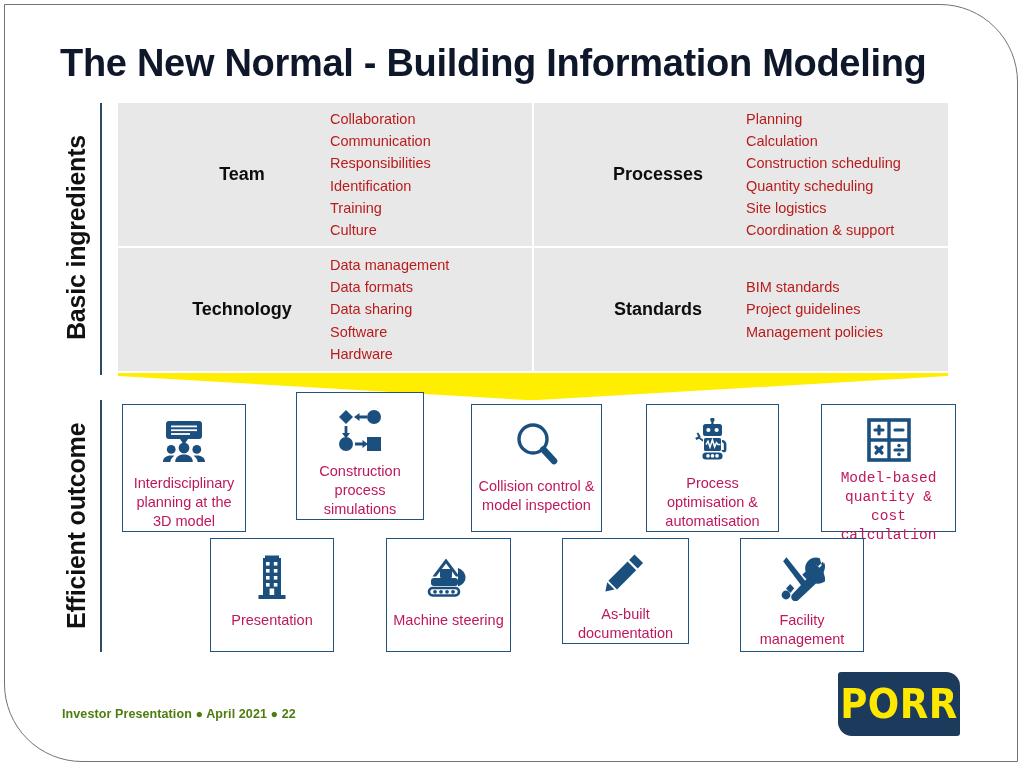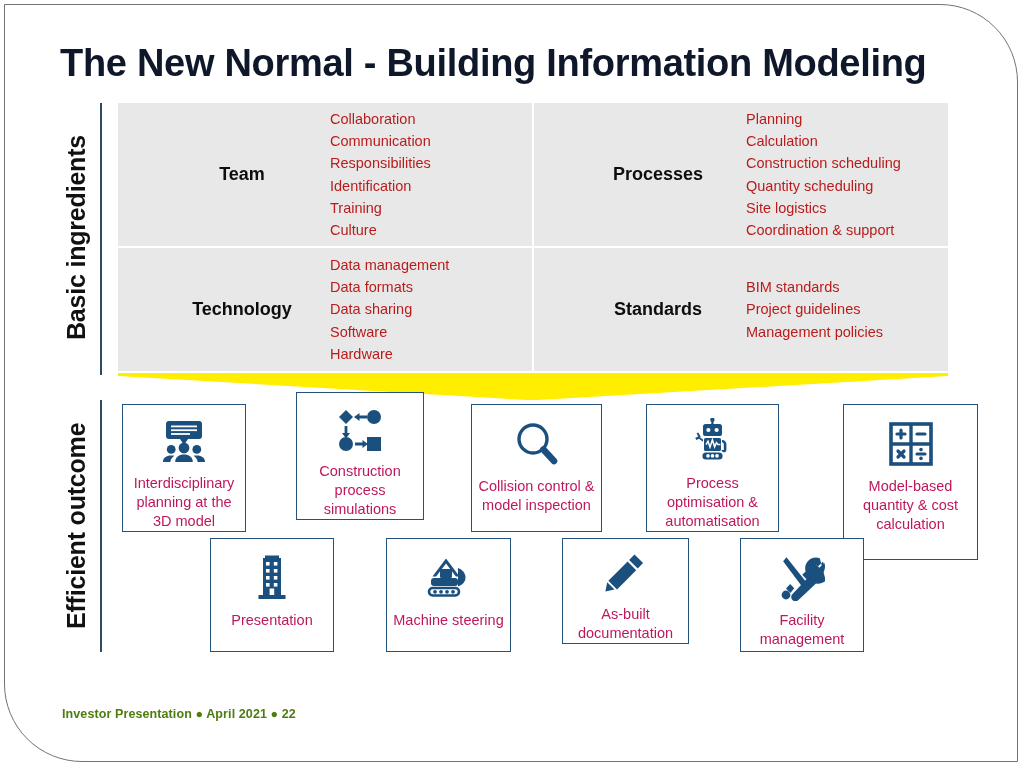--- a/index.html
+++ b/index.html
@@ -136,21 +136,21 @@
     line-height: 1.32;
     color: #be185d;
     text-align: center;
     padding: 0 5px;
   }
   
   #ob0 { left: 122px; top: 404px; width: 124px; height: 128px; }
   #ob1 { left: 296px; top: 392px; width: 128px; height: 128px; }
   #ob2 { left: 471px; top: 404px; width: 131px; height: 128px; }
   #ob3 { left: 646px; top: 404px; width: 133px; height: 128px; }
-  #ob4 { left: 843px; top: 404px; width: 135px; height: 156px; }
+  #ob4 { left: 821px; top: 404px; width: 135px; height: 128px; font-family: Liberation Mono, monospace; }
   
   #ob5 { left: 210px; top: 538px; width: 124px; height: 114px; }
   #ob6 { left: 386px; top: 538px; width: 125px; height: 114px; }
   #ob7 { left: 562px; top: 538px; width: 127px; height: 106px; }
   #ob8 { left: 740px; top: 538px; width: 124px; height: 114px; }
 
   
   #footer {
     position: absolute;
     left: 62px;
@@ -412,14 +412,17 @@
           <path d="M40.8 3.3l-5 5 3.2 3.2 5-5c1.4 3.9.6 8.5-2.5 11.6-2.9 2.9-7.1 3.8-10.8 2.7L13.8 38.8a4.2 4.2 0 1 0 5.9 5.9l17.3-16.2c3.4.7 7.1-.3 9.8-2.9"></path>
           <path d="M40.9 3.2c-3.9-1.5-8.5-.6-11.6 2.5-2.9 2.9-3.8 7.1-2.7 10.8l-3.4 3.2 5.6 5.7 3.2-3.4c3.7 1.1 7.9.2 10.8-2.7 3.1-3.1 4-7.7 2.5-11.6l-5 5-3.2-3.2z"></path>
         </g>
       </svg>
     </div>
     <div class="olabel">Facility management</div>
   </div>
 
   <div id="footer">Investor Presentation ● April 2021 ●  22</div>
 
+  <div id="logo">
+    <span id="logo-text">PORR</span>
+  </div>
 
 </div>
 
 </body></html>

